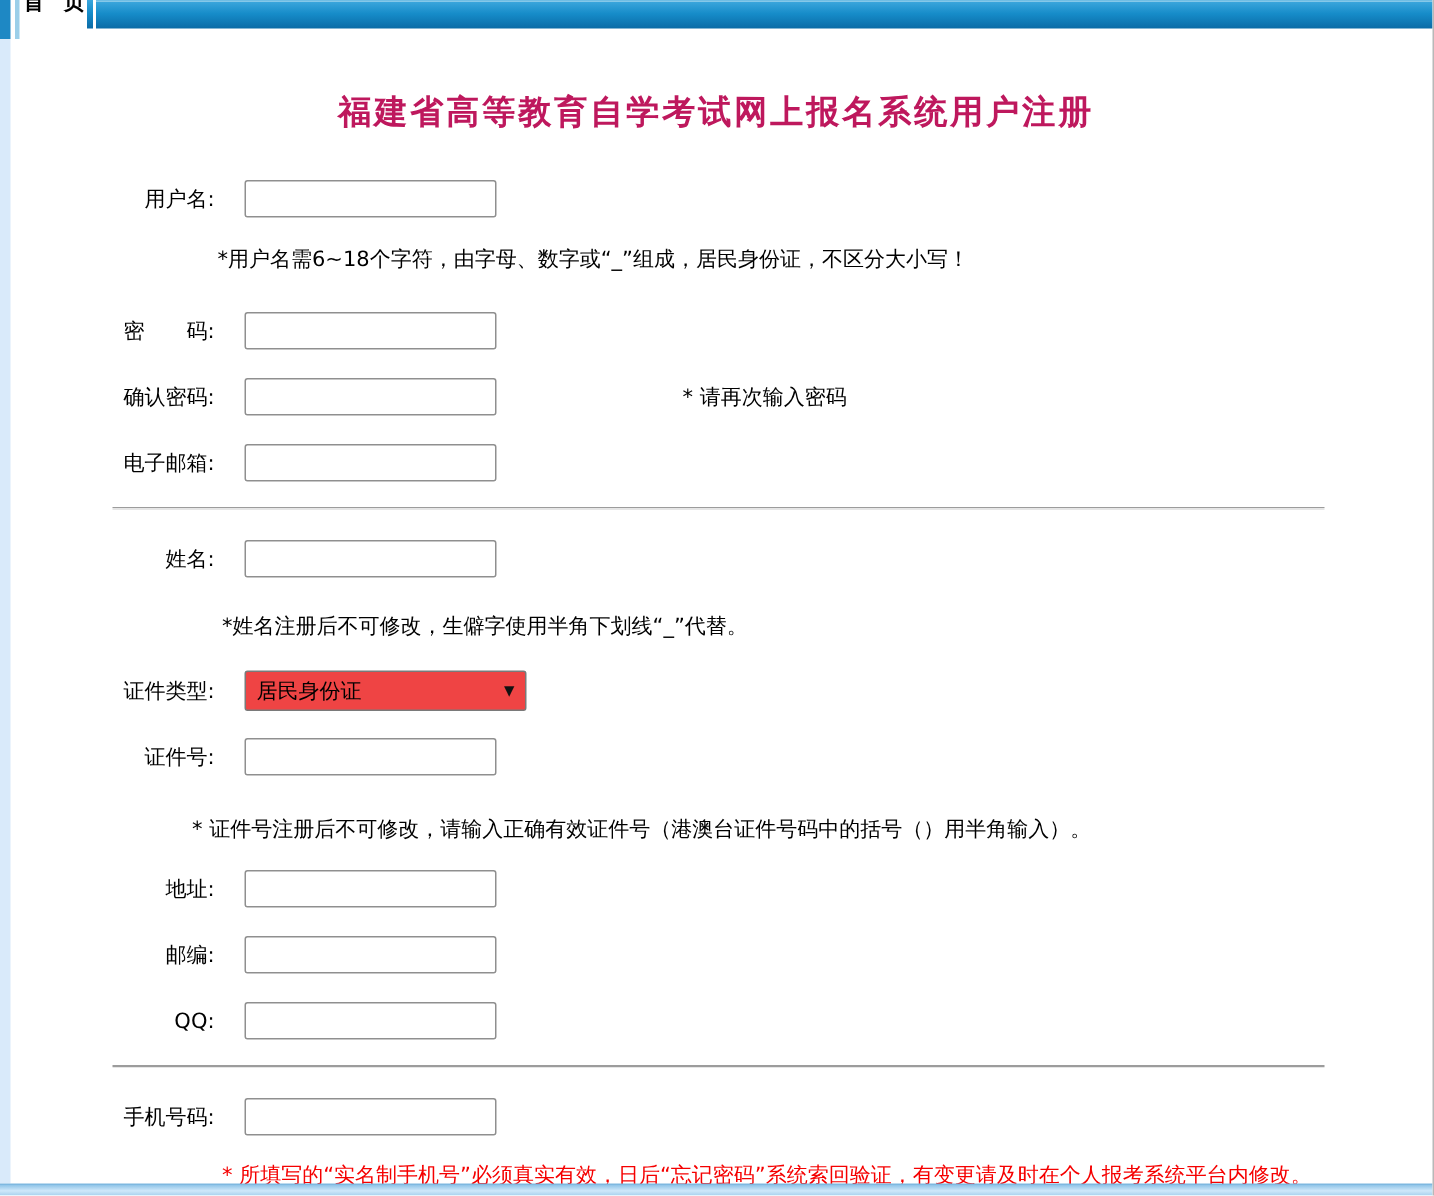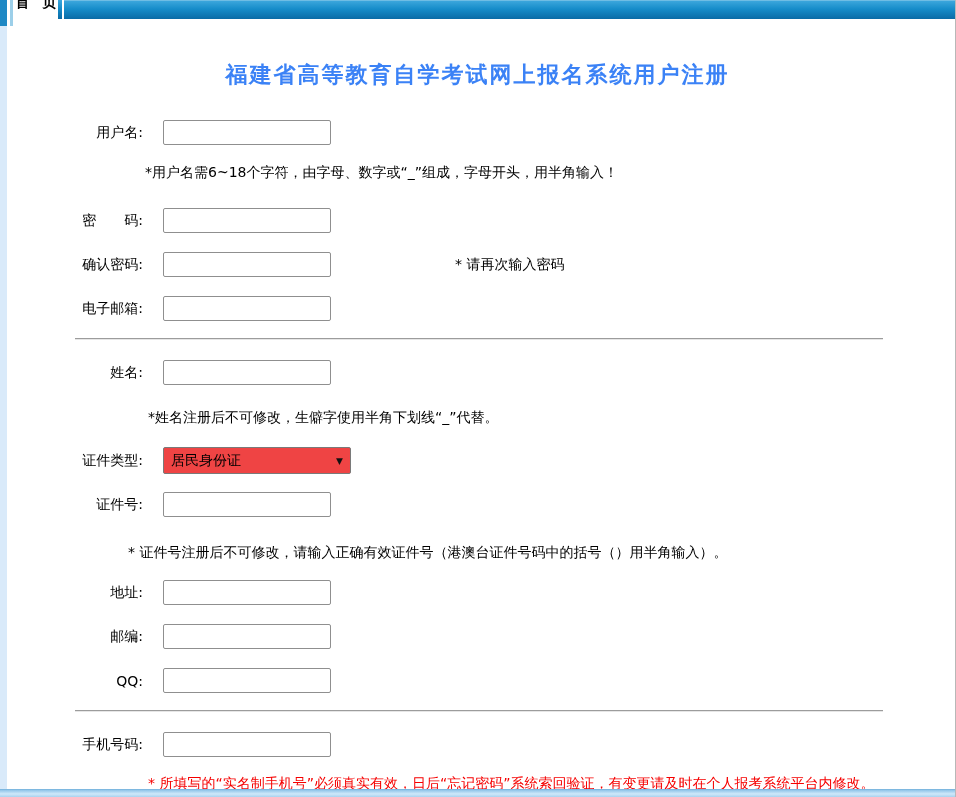--- a/index.html
+++ b/index.html
@@ -38,21 +38,21 @@
     background:linear-gradient(180deg,#8fc4e8 0%,#cfe8fa 55%,#a8d2ee 100%);
     border-top:1px solid #7eb8e0;
   }
 
   
   .page-title {
     position:absolute; top:60px; left:0; width:100%;
     text-align:center;
     font-family:"DejaVu Serif","Liberation Serif",serif;
     font-weight:bold; font-size:22px; letter-spacing:2px;
-    color:#3b82f6;
+    color:#be185d;
   }
 
   
   .row { position:absolute; left:40px; height:25px; display:flex; align-items:center; white-space:nowrap; }
   .lbl { display:inline-block; width:103px; text-align:right; font-size:14px; margin-right:20px; white-space:pre; }
   .inp {
     width:168px; height:25px; border:1px solid #8f8f8f; border-radius:2px;
     font-size:14px; padding:2px 4px; background:#fff; outline:none;
   }
   .sel {
@@ -77,21 +77,21 @@
 <div class="top-bar"></div>
 
 <div class="left-edge"></div>
 
 <div class="page-title">福建省高等教育自学考试网上报名系统用户注册</div>
 
 <div class="row" style="top:120px;">
   <span class="lbl">用户名:</span>
   <input class="inp" type="text" value="" style="">
 </div>
-<div class="note" style="top:164px; left:145px;">*用户名需6~18个字符，由字母、数字或“_”组成，字母开头，用半角输入！</div>
+<div class="note" style="top:164px; left:145px;">*用户名需6~18个字符，由字母、数字或“_”组成，居民身份证，不区分大小写！</div>
 
 <div class="row" style="top:208px; width:870px;">
   <span class="lbl">密　　码:</span>
   <input class="inp" type="password" value="" style="">
 </div>
 
 <div class="row" style="top:252px; width:870px;">
   <span class="lbl">确认密码:</span>
   <input class="inp" type="password" value="" style="">
   <span class="hint">* 请再次输入密码</span>

